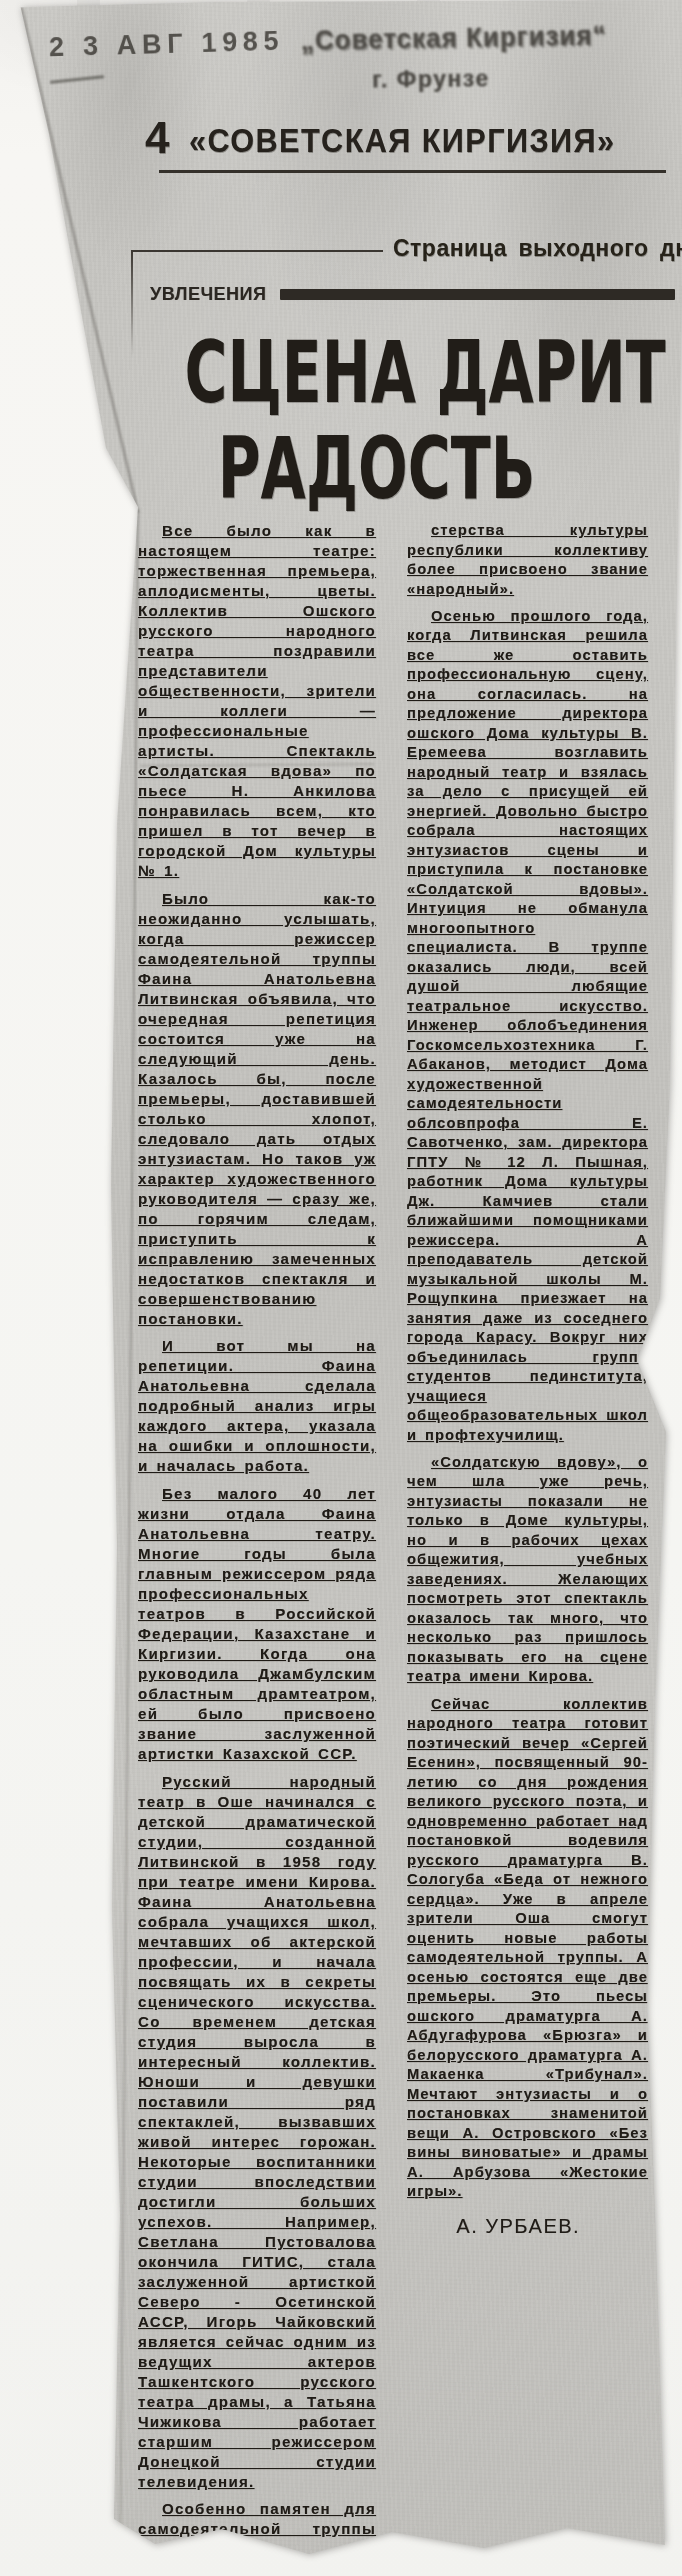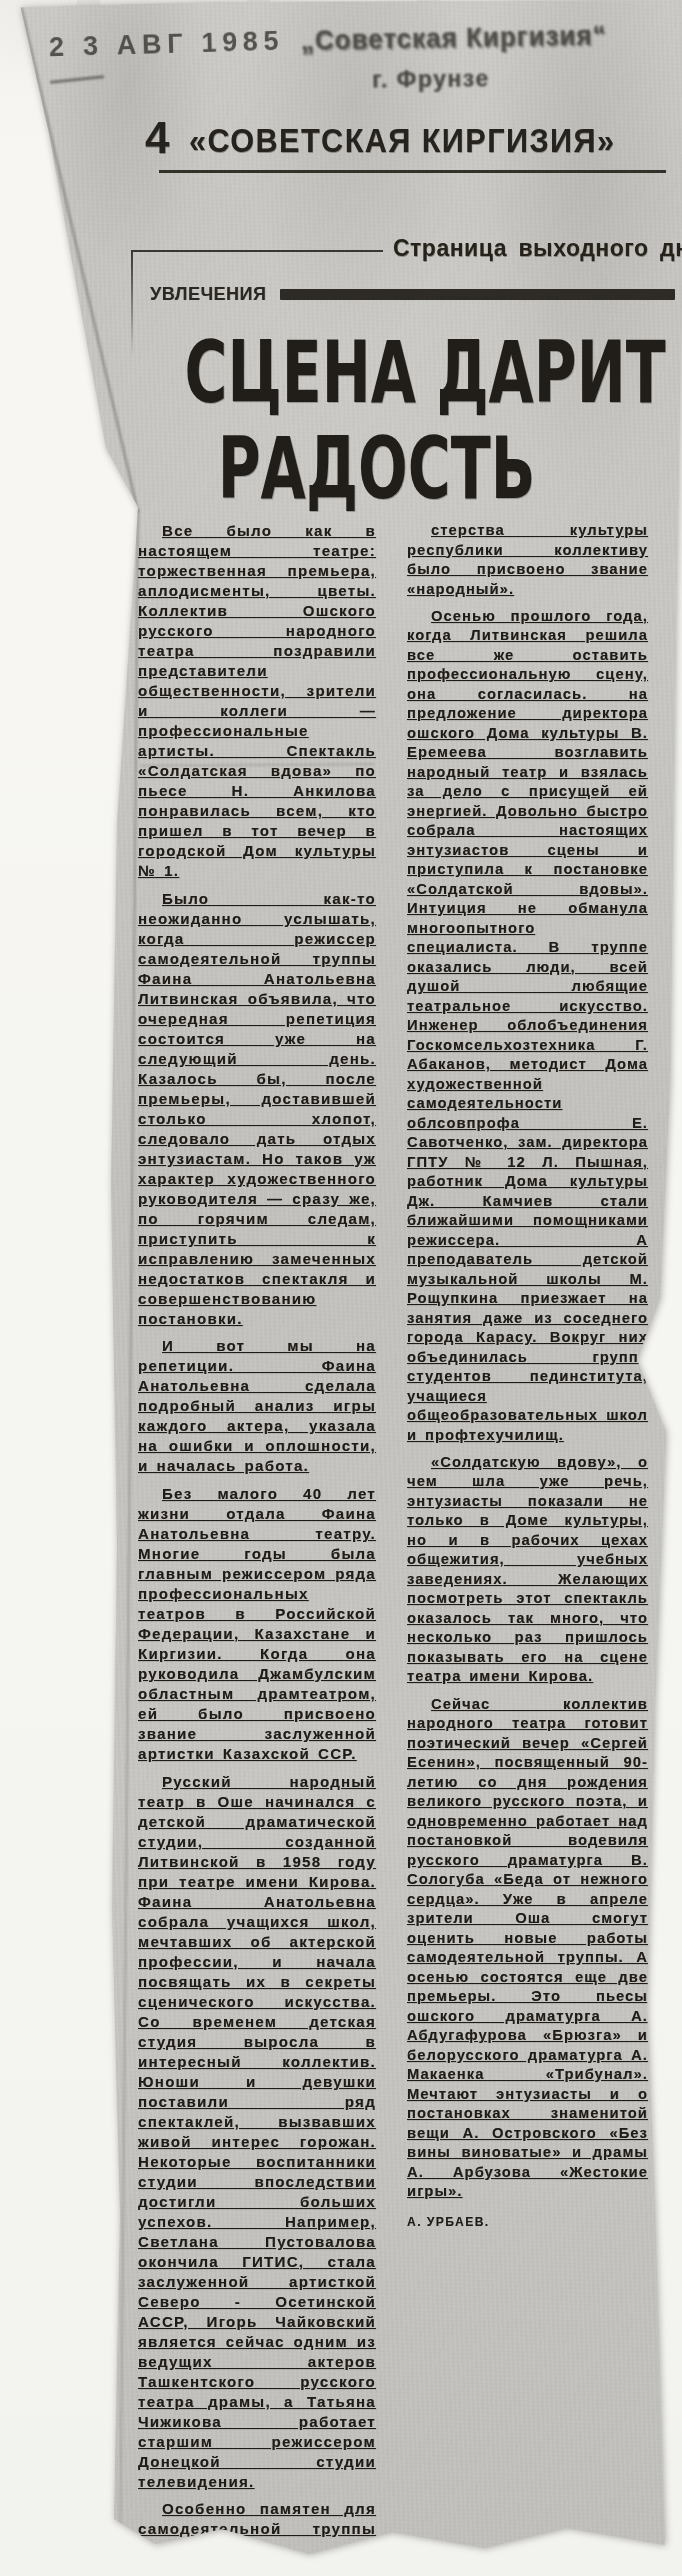--- a/index.html
+++ b/index.html
@@ -80,21 +80,21 @@
         line-height:96px; transform:scale(.76,1.12); transform-origin:center;
         white-space:nowrap; text-shadow:1px 1px 0.5px rgba(25,22,18,.28); }
 
   .col { position:absolute; top:521px; }
   .col-left  { left:138px; width:238px; }
   .col-right { left:407px; width:241px; }
   .col p { margin:0 0 7.7px 0; font-size:15px; line-height:20px; text-align:justify;
            text-indent:24px; font-weight:700; letter-spacing:1.3px; word-spacing:2.6px;
            color:#1f1b16; text-shadow:0.3px 0.3px 0.3px rgba(30,26,20,.40);text-decoration:underline; }
   .col-right p { font-size:14.7px; line-height:19.5px; letter-spacing:1.1px; }
-  .byline { margin-top:13.4px; text-align:left; padding-right:18.5px; font-size:12px; font-weight:700;
+  .byline { margin-top:13.4px; text-align:center; padding-right:18.5px; font-size:20px; font-weight:400;
             letter-spacing:1.5px; color:#1f1b16; text-shadow:0.3px 0.3px 0.3px rgba(30,26,20,.40); }
 
   .scanner-shadows { position:absolute; left:0; top:0; width:100%; height:67px;
     background:repeating-linear-gradient(90deg, transparent 0 77px, rgba(0,0,0,.045) 77px 100px, transparent 100px 170px); }
 </style>
 </head>
 <body>
 
 <div class="scan">
   <div class="scanner-shadows"></div>
@@ -132,21 +132,21 @@
       <div class="col col-left">
         <p>Все было как в настоящем театре: торжественная премьера, аплодисменты, цветы. Коллектив Ошского русского народного театра поздравили представители общественности, зрители и коллеги — профессиональные артисты. Спектакль «Солдатская вдова» по пьесе Н. Анкилова понравилась всем, кто пришел в тот вечер в городской Дом культуры № 1.</p>
         <p>Было как-то неожиданно услышать, когда режиссер самодеятельной труппы Фаина Анатольевна Литвинская объявила, что очередная репетиция состоится уже на следующий день. Казалось бы, после премьеры, доставившей столько хлопот, следовало дать отдых энтузиастам. Но таков уж характер художественного руководителя — сразу же, по горячим следам, приступить к исправлению замеченных недостатков спектакля и совершенствованию постановки.</p>
         <p>И вот мы на репетиции. Фаина Анатольевна сделала подробный анализ игры каждого актера, указала на ошибки и оплошности, и началась работа.</p>
         <p>Без малого 40 лет жизни отдала Фаина Анатольевна театру. Многие годы была главным режиссером ряда профессиональных театров в Российской Федерации, Казахстане и Киргизии. Когда она руководила Джамбулским областным драмтеатром, ей было присвоено звание заслуженной артистки Казахской ССР.</p>
         <p>Русский народный театр в Оше начинался с детской драматической студии, созданной Литвинской в 1958 году при театре имени Кирова. Фаина Анатольевна собрала учащихся школ, мечтавших об актерской профессии, и начала посвящать их в секреты сценического искусства. Со временем детская студия выросла в интересный коллектив. Юноши и девушки поставили ряд спектаклей, вызвавших живой интерес горожан. Некоторые воспитанники студии впоследствии достигли больших успехов. Например, Светлана Пустовалова окончила ГИТИС, стала заслуженной артисткой Северо - Осетинской АССР, Игорь Чайковский является сейчас одним из ведущих актеров Ташкентского русского театра драмы, а Татьяна Чижикова работает старшим режиссером Донецкой студии телевидения.</p>
         <p>Особенно памятен для самодеятельной труппы 1972 год. На республиканском смотре художественной самодеятельности она показала спектакль по пьесе Расула Гамзатова «Горянка» и заняла первое место. Тогда же решением коллегии Мини-</p>
       </div>
 
       <div class="col col-right">
-        <p>стерства культуры республики коллективу было присвоено звание «народный».</p>
+        <p>стерства культуры республики коллективу более присвоено звание «народный».</p>
         <p>Осенью прошлого года, когда Литвинская решила все же оставить профессиональную сцену, она согласилась. на предложение директора ошского Дома культуры В. Еремеева возглавить народный театр и взялась за дело с присущей ей энергией. Довольно быстро собрала настоящих энтузиастов сцены и приступила к постановке «Солдатской вдовы». Интуиция не обманула многоопытного специалиста. В труппе оказались люди, всей душой любящие театральное искусство. Инженер облобъединения Госкомсельхозтехника Г. Абаканов, методист Дома художественной самодеятельности облсовпрофа Е. Савотченко, зам. директора ГПТУ № 12 Л. Пышная, работник Дома культуры Дж. Камчиев стали ближайшими помощниками режиссера. А преподаватель детской музыкальной школы М. Рощупкина приезжает на занятия даже из соседнего города Карасу. Вокруг них объединилась группа студентов пединститута, учащиеся общеобразовательных школ и профтехучилищ.</p>
         <p>«Солдатскую вдову», о чем шла уже речь, энтузиасты показали не только в Доме культуры, но и в рабочих цехах общежития, учебных заведениях. Желающих посмотреть этот спектакль оказалось так много, что несколько раз пришлось показывать его на сцене театра имени Кирова.</p>
         <p>Сейчас коллектив народного театра готовит поэтический вечер «Сергей Есенин», посвященный 90-летию со дня рождения великого русского поэта, и одновременно работает над постановкой водевиля русского драматурга В. Сологуба «Беда от нежного сердца». Уже в апреле зрители Оша смогут оценить новые работы самодеятельной труппы. А осенью состоятся еще две премьеры. Это пьесы ошского драматурга А. Абдугафурова «Брюзга» и белорусского драматурга А. Макаенка «Трибунал». Мечтают энтузиасты и о постановках знаменитой вещи А. Островского «Без вины виноватые» и драмы А. Арбузова «Жестокие игры».</p>
         <div class="byline">А. УРБАЕВ.</div>
       </div>
 
     </div>
   </div>
 </div>
 

